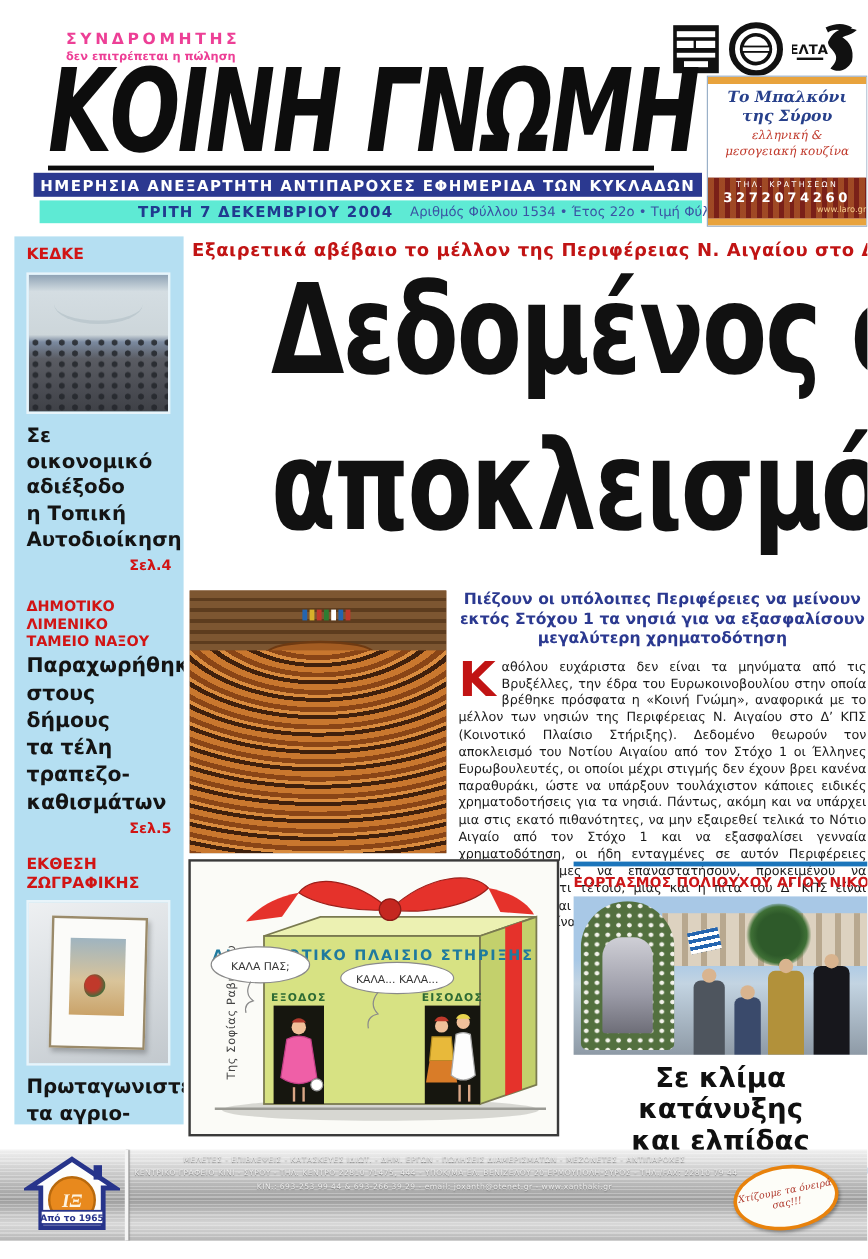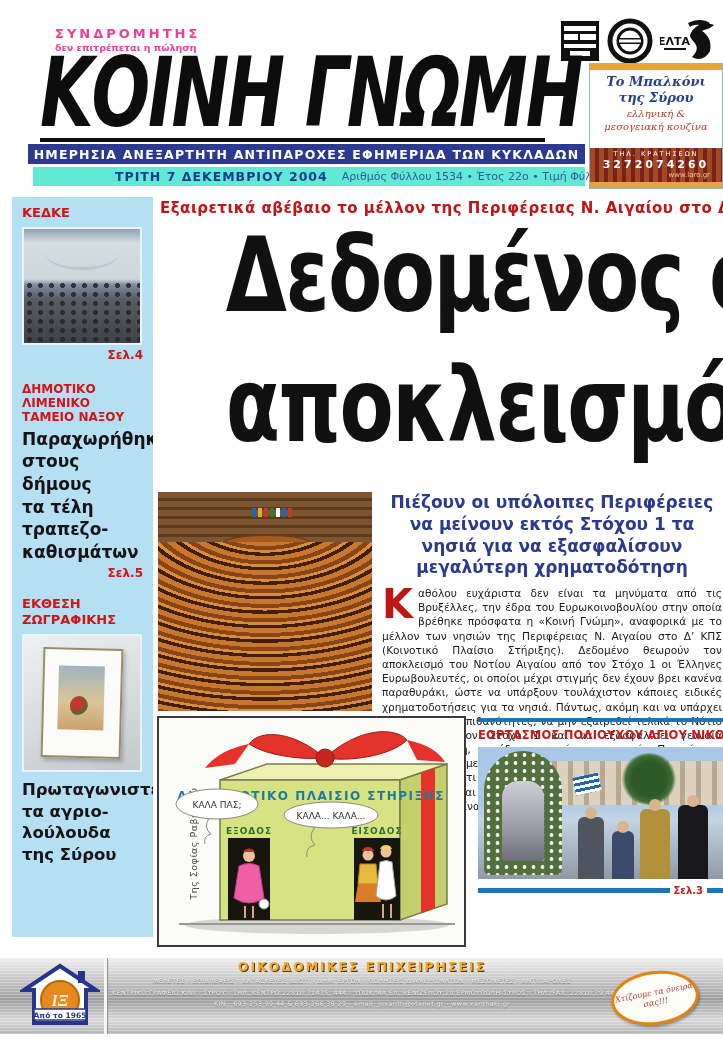--- a/index.html
+++ b/index.html
@@ -35,21 +35,21 @@
   .top-ad .bar{height:6px;background:#e8a33d;}
   .top-ad .body{flex:1;padding:4px 6px 2px;font-family:"DejaVu Serif","Liberation Serif",serif;}
   .top-ad .name{font-style:italic;font-weight:bold;color:#27408b;font-size:13px;line-height:1.25;
         text-align:center;}
   .top-ad .sub{font-style:italic;color:#c0392b;font-size:10px;line-height:1.35;text-align:center;
         margin-top:0;}
   .top-ad .band{height:34px;background:#7a2018;position:relative;color:#fff;text-align:center;
         background-image:repeating-linear-gradient(90deg,rgba(230,150,60,.35) 0 5px,rgba(0,0,0,0) 5px 9px);}
   .top-ad .band .lbl{font-size:6.5px;letter-spacing:2px;padding-top:2px;}
   .top-ad .band .phone{font-size:11px;font-weight:bold;letter-spacing:3px;}
-  .top-ad .band .web{font-size:7px;color:#f3c98a;text-align:right;padding-right:12px;}
+  .top-ad .band .web{font-size:7px;color:#f3c98a;text-align:right;padding-right:0;}
 
   
   .sidebar{left:12px;top:197px;width:141px;height:740px;background:#b5dff2;
         padding:8px 10px;box-sizing:border-box;overflow:hidden;}
   .sb-kicker{color:#d11414;font-weight:bold;font-size:13px;line-height:1.2;}
   .sb-kicker.sm{font-size:12px;}
   .sb-head{color:#141414;font-weight:bold;font-size:16.5px;line-height:1.33;margin-top:7px;}
   .sb-page{color:#d11414;font-weight:bold;font-size:12px;text-align:right;margin-top:3px;}
   .sb-photo{width:120px;height:118px;margin-top:6px;border:2px solid #e8f4fa;box-sizing:border-box;
         position:relative;overflow:hidden;}
@@ -83,21 +83,21 @@
         background:repeating-linear-gradient(180deg,#7d5631 0 6px,#5d3c1e 6px 9px);}
   .photo-parliament .flags{position:absolute;top:16px;left:44%;display:flex;gap:2px;}
   .photo-parliament .flags i{display:block;width:4px;height:9px;}
   .photo-parliament .seats{position:absolute;left:0;right:0;top:50px;bottom:0;
         background:repeating-radial-gradient(ellipse 150% 125% at 50% -28%,
           #40200c 0 5px,#c9772e 5px 12px,#8a4516 12px 18px,#d98b3e 18px 22px);}
   .photo-parliament .desk{position:absolute;left:30%;top:42px;width:40%;height:16px;border-radius:50%;
         background:#a35c22;border:2px solid #6e3a12;}
 
   .lead-right{left:382px;top:492px;width:340px;}
-  .lead-sub{color:#2b3990;font-weight:bold;font-size:17px;line-height:1.28;text-align:center;}
+  .lead-sub{color:#2b3990;font-weight:bold;font-size:13px;line-height:1.28;text-align:center;}
   .lead-body{margin-top:7px;font-size:10.6px;line-height:1.34;color:#1a1a1a;text-align:justify;}
   .dropcap{float:left;color:#c11414;font-weight:bold;font-size:40px;line-height:.82;
         margin:2px 5px 0 0;}
   .lead-page{color:#c11414;font-weight:bold;font-size:13px;text-align:right;margin-top:3px;}
 
   
   .cartoon{left:157px;top:716px;width:309px;height:231px;background:#fbfbf7;border:2px solid #3a3a3a;
         box-sizing:border-box;overflow:hidden;}
   .cartoon-credit{position:absolute;left:-26px;bottom:96px;width:120px;transform:rotate(-90deg);
         transform-origin:center;font-size:9.5px;color:#444;text-align:center;letter-spacing:.5px;}
@@ -214,20 +214,24 @@
     </div>
     <div class="bar"></div>
   </div>
 
   <div class="abs sidebar">
     <div class="sb-kicker">ΚΕΔΚΕ</div>
     <div class="sb-photo photo-conference">
       <div class="arc"></div>
       <div class="crowd"></div>
     </div>
+    <div class="sb-head pre">Σε οικονομικό
+αδιέξοδο
+η Τοπική
+Αυτοδιοίκηση</div>
     <div class="sb-page">Σελ.4</div>
 
     <div class="sb-kicker sm pre" style="margin-top:20px;">ΔΗΜΟΤΙΚΟ ΛΙΜΕΝΙΚΟ
 ΤΑΜΕΙΟ ΝΑΞΟΥ</div>
     <div class="sb-head pre" style="margin-top:3px;font-size:17px;">Παραχωρήθηκαν
 στους δήμους
 τα τέλη
 τραπεζο-
 καθισμάτων</div>
     <div class="sb-page">Σελ.5</div>
@@ -348,20 +352,22 @@
       <div class="flag"></div>
       <div class="fig gray" style="left:100px;width:26px;height:62px;"></div>
       <div class="head" style="left:107px;bottom:60px;"></div>
       <div class="fig" style="left:134px;width:22px;height:48px;background:#3a4a6b;"></div>
       <div class="head" style="left:139px;bottom:46px;"></div>
       <div class="fig gold" style="left:162px;width:30px;height:70px;"></div>
       <div class="head" style="left:171px;bottom:68px;"></div>
       <div class="fig" style="left:200px;width:30px;height:74px;"></div>
       <div class="head" style="left:209px;bottom:72px;"></div>
     </div>
+    <div class="rs-head pre">Σε κλίμα κατάνυξης
+και ελπίδας</div>
     <div class="rs-foot">
       <div class="seg long"></div>
       <span class="rs-page">Σελ.3</span>
       <div class="seg short"></div>
     </div>
   </div>
 
   <div class="abs banner">
     <div class="lines"></div>
     <div class="divider" style="left:104px;"></div>
@@ -369,21 +375,20 @@
       <path d="M40,3 L76,27 L66,27 L66,60 L14,60 L14,27 L4,27 Z" fill="#fdfdfd" stroke="#27348b" stroke-width="4"></path>
       <rect x="58" y="8" width="7" height="12" fill="#27348b"></rect>
       <circle cx="40" cy="37" r="19" fill="#e8891d" stroke="#b8690d" stroke-width="2"></circle>
       <text x="40" y="43" text-anchor="middle" font-size="16" font-style="italic" font-weight="bold" font-family="Liberation Serif, serif" fill="#fdf3e0">ΙΞ</text>
       <g>
         <rect x="14" y="46" width="52" height="11" fill="#fff" stroke="#27348b" stroke-width="1.5"></rect>
         <text x="40" y="54.5" text-anchor="middle" font-size="7.5" font-weight="bold" fill="#27348b">Από το 1965</text>
       </g>
     </svg>
     <div class="banner-text">
-      <div class="banner-business">ΟΙΚΟΔΟΜΙΚΕΣ ΕΠΙΧΕΙΡΗΣΕΙΣ</div>
       <div class="banner-small">ΜΕΛΕΤΕΣ - ΕΠΙΒΛΕΨΕΙΣ - ΚΑΤΑΣΚΕΥΕΣ ΙΔΙΩΤ. - ΔΗΜ. ΕΡΓΩΝ - ΠΩΛΗΣΕΙΣ ΔΙΑΜΕΡΙΣΜΑΤΩΝ - ΜΕΖΟΝΕΤΕΣ - ΑΝΤΙΠΑΡΟΧΕΣ</div>
       <div class="banner-small">ΚΕΝΤΡΙΚΟ ΓΡΑΦΕΙΟ ΚΙΝΙ - ΣΥΡΟΥ - ΤΗΛ. ΚΕΝΤΡΟ 22810 71475, 444 - ΥΠΟΚ/ΜΑ ΕΛ. ΒΕΝΙΖΕΛΟΥ 20 ΕΡΜΟΥΠΟΛΗ-ΣΥΡΟΣ - ΤΗΛ./FAX: 22810 79 44</div>
       <div class="banner-small">ΚΙΝ.: 693-253 99 44 &amp; 693-266 39 29 - email: joxanth@otenet.gr - www.xanthaki.gr</div>
     </div>
     <div class="banner-badge">
       <span>Χτίζουμε τα όνειρά σας!!!</span>
     </div>
   </div>
 
 </div>

